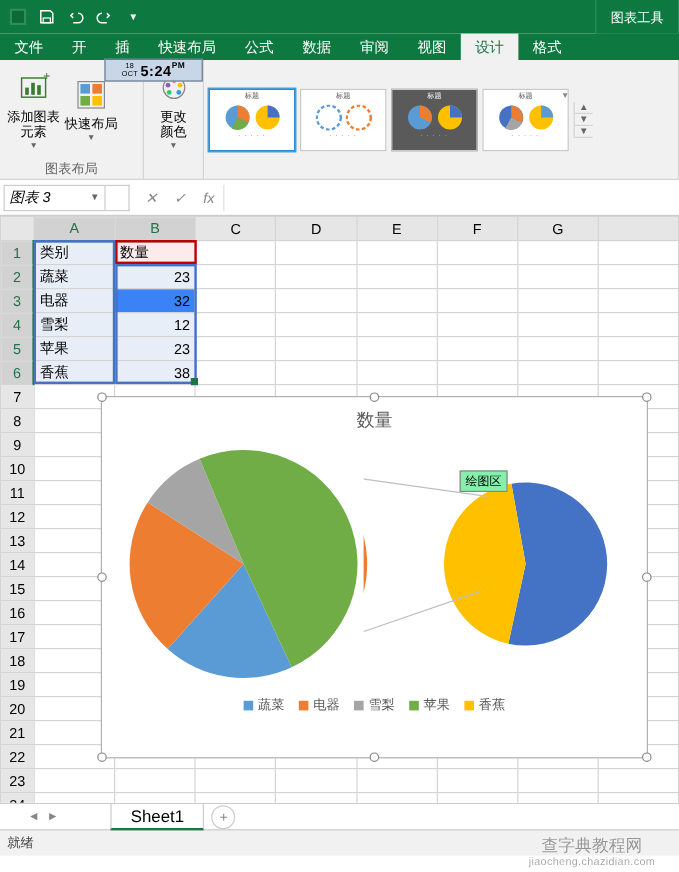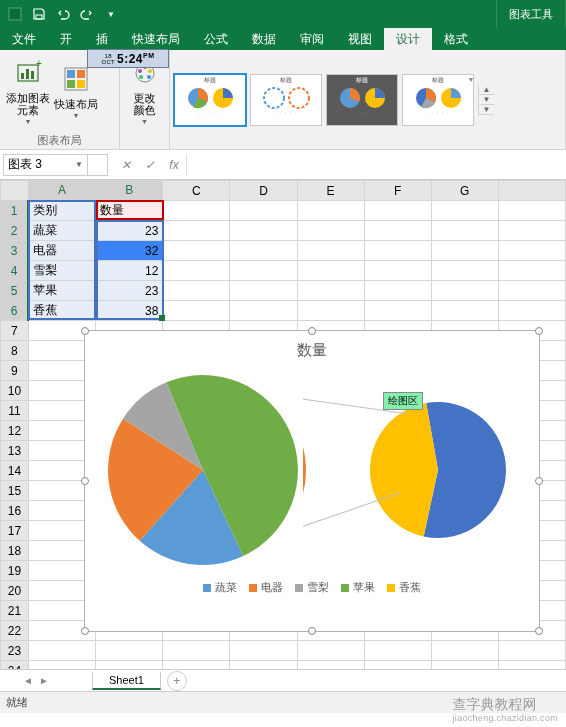--- a/index.html
+++ b/index.html
@@ -39,21 +39,21 @@
 .style-item.selected { border: 1px solid #2a8dd4; outline: 1px solid #2a8dd4; }
 .style-item .mini-title { font-size: 6px; color: #555; margin-top: 1px; }
 .style-item .mini-pies { display:flex; gap:3px; margin-top:2px; }
 .style-item .mini-legend { font-size:5px; color:#777; letter-spacing:1px; margin-top:1px; }
 .style-item .gallery-badge { position:absolute; right:0; top:0; font-size:8px; color:#888; }
 .scroll-ctrl { width: 16px; display: flex; flex-direction: column; border-left: 1px solid #d4d4d4; }
 .scroll-ctrl div { flex: 1; display: flex; align-items: center; justify-content: center; font-size: 8px; color: #666; cursor: pointer; border-bottom:1px solid #d4d4d4; }
 
 
 .name-row { height: 30px; background: #fff; border-bottom: 1px solid #ccc; display: flex; align-items: center; padding:3px; }
-.name-box { width: 85px; height: 22px; border: 1px solid #ccc; display: flex; align-items: center; padding: 0 4px; font-size: 12px; }
+.name-box { width: 85px; height: 22px; border: 1px solid #ccc; display: flex; align-items: center; padding: 0 4px; font-size: 12px; font-style: italic; }
 .name-box .dd { margin-left: auto; font-size: 8px; color: #666; cursor:pointer; }
 .patch { width: 20px; height: 22px; border: 1px solid #ccc; border-left: none; }
 .fx-btns { display: flex; margin-left: 6px; gap: 0; }
 .fx-btn { width: 24px; height: 22px; display: flex; align-items: center; justify-content: center; color: #888; cursor: pointer; font-size:12px; font-style:italic; }
 .formula-input { flex: 1; height: 22px; border: none; border-left: 1px solid #e0e0e0; padding: 0 4px; font-size: 12px; }
 
 
 .sheet-wrap { position: relative; height: 489px; overflow: hidden; background:#fff; }
 .sheet-wrap table { border-collapse: collapse; }
 .sheet-wrap th, .sheet-wrap td { border: 1px solid #d4d4d4; font-weight: normal; font-size: 12px; height: 20px; text-align: center; }
@@ -81,28 +81,28 @@
 .legend span { display: flex; align-items: center; gap: 4px; }
 .legend .sw { width: 8px; height: 8px; }
 .tooltip { position: absolute; border: 1px solid #888; background: #86efac; font-size: 10px; padding: 1px 4px; }
 
 
 .leader { position:absolute; background:#bfbfbf; height:1px; transform-origin: left center; }
 
 
 .sheet-tabs { height: 22px; background: #fff; border-top: 1px solid #ccc; display: flex; align-items: center; padding-left: 20px; }
 .nav-btn { width: 16px; color: #888; text-align: center; cursor: pointer; font-size:10px; }
-.sheet-tab { border: 1px solid #ccc; border-top: none; border-bottom: 2px solid #217346; padding: 2px 16px; font-size: 11px; background: #fff; cursor: pointer; }
+.sheet-tab { border: 1px solid #ccc; border-top: none; border-bottom: 2px solid #217346; padding: 2px 16px; font-size: 14px; background: #fff; cursor: pointer; }
 .add-tab { width: 20px; height: 20px; border: 1px solid #ccc; border-radius: 50%; margin-left: 6px; display: flex; align-items: center; justify-content: center; color: #888; cursor: pointer; font-size:12px; }
 
 
 .status { height: 22px; background: #f1f1f1; border-top: 1px solid #ccc; display: flex; align-items: center; padding: 0 6px; font-size: 11px; color: #444; }
 
 
-.watermark { position: absolute; right: 8px; bottom: 2px; text-align: left; color: rgba(0,0,0,0.38); font-size: 14px; line-height: 14px; pointer-events:none; font-family: "SimSun", serif; }
+.watermark { position: absolute; right: 20px; bottom: 2px; text-align: center; color: rgba(0,0,0,0.38); font-size: 14px; line-height: 14px; pointer-events:none; font-family: "SimSun", serif; }
 .watermark .sub { font-size: 9px; letter-spacing: 0.3px; color: rgba(0,0,0,0.35); }
 
 svg { display: block; }
 </style>
 </head>
 <body>
 
 <div class="titlebar">
   <div class="qat">
     <div class="btn">

